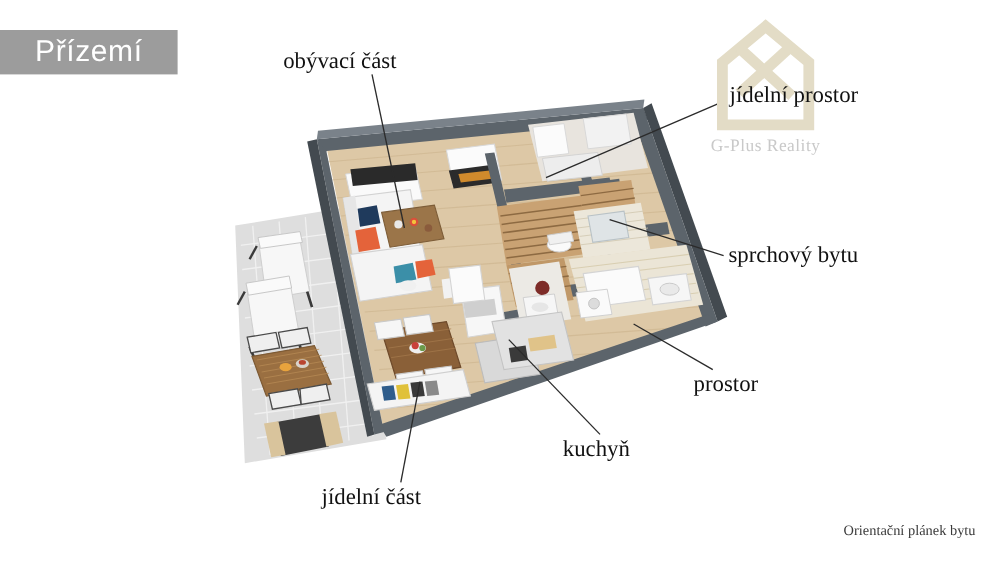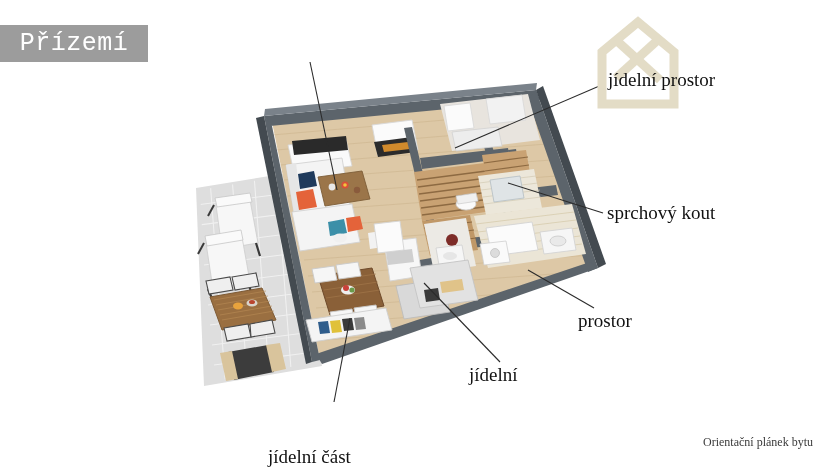--- a/index.html
+++ b/index.html
@@ -26,21 +26,21 @@
     background: #9c9c9c;
     display: flex;
     align-items: center;
     justify-content: center;
   }
   #title-banner .title-text {
     color: #ffffff;
     font-size: 25px;
     letter-spacing: 0.5px;
     line-height: 1;
-    font-family: Liberation Mono, monospace;
+    font-family: Liberation Sans, sans-serif;
   }
 
   
   #watermark {
     position: absolute;
     left: 568px;
     top: 12px;
     width: 140px;
     height: 128px;
     pointer-events: none;
@@ -80,21 +80,21 @@
     font-size: 19px;
     white-space: nowrap;
     font-family: "Liberation Serif", "DejaVu Serif", serif;
     line-height: 1.1;
   }
   #label-obyvaci  { left: 236px; top: 42px; }
   #label-ulozny   { left: 608px; top: 70px; }
   #label-sprchovy { left: 607px; top: 203px; }
   #label-koupelna { left: 578px; top: 311px; }
   #label-kuchyn   { left: 469px; top: 365px; }
-  #label-jidelni  { left: 268px; top: 405px; margin-top: 42px; }
+  #label-jidelni  { left: 268px; top: 405px; }
 
   
   #footer-note {
     position: absolute;
     left: 703px;
     top: 435px;
     color: #3a3a3a;
     font-size: 12px;
     white-space: nowrap;
     font-family: "Liberation Serif", "DejaVu Serif", serif;
@@ -396,32 +396,34 @@
   </svg>
 
   <div id="watermark">
     <svg class="wm-mark" viewBox="0 0 100 100" xmlns="http://www.w3.org/2000/svg">
       <g fill="none" stroke="#e3dcc6" stroke-width="9" stroke-linejoin="miter">
         <path d="M16,40 L52,10 L88,40 L88,92 L16,92 Z"></path>
         <path d="M30,28 L74,68"></path>
         <path d="M30,66 L74,26"></path>
       </g>
     </svg>
+    <div class="wm-text">G-Plus Reality</div>
   </div>
 
   <div id="title-banner">
     <span class="title-text">Přízemí</span>
   </div>
 
+  <div class="callout" id="label-obyvaci">obývací část</div>
 
   <div class="callout" id="label-ulozny">jídelní prostor</div>
 
-  <div class="callout" id="label-sprchovy">sprchový kout</div>
+  <div class="callout" id="label-sprchovy">sprchový bytu</div>
 
   <div class="callout" id="label-koupelna">prostor</div>
 
-  <div class="callout" id="label-kuchyn">jídelní</div>
+  <div class="callout" id="label-kuchyn">kuchyň</div>
 
   <div class="callout" id="label-jidelni">jídelní část</div>
 
   <div id="footer-note">Orientační plánek bytu</div>
 
 </div>
 
 </body></html>

